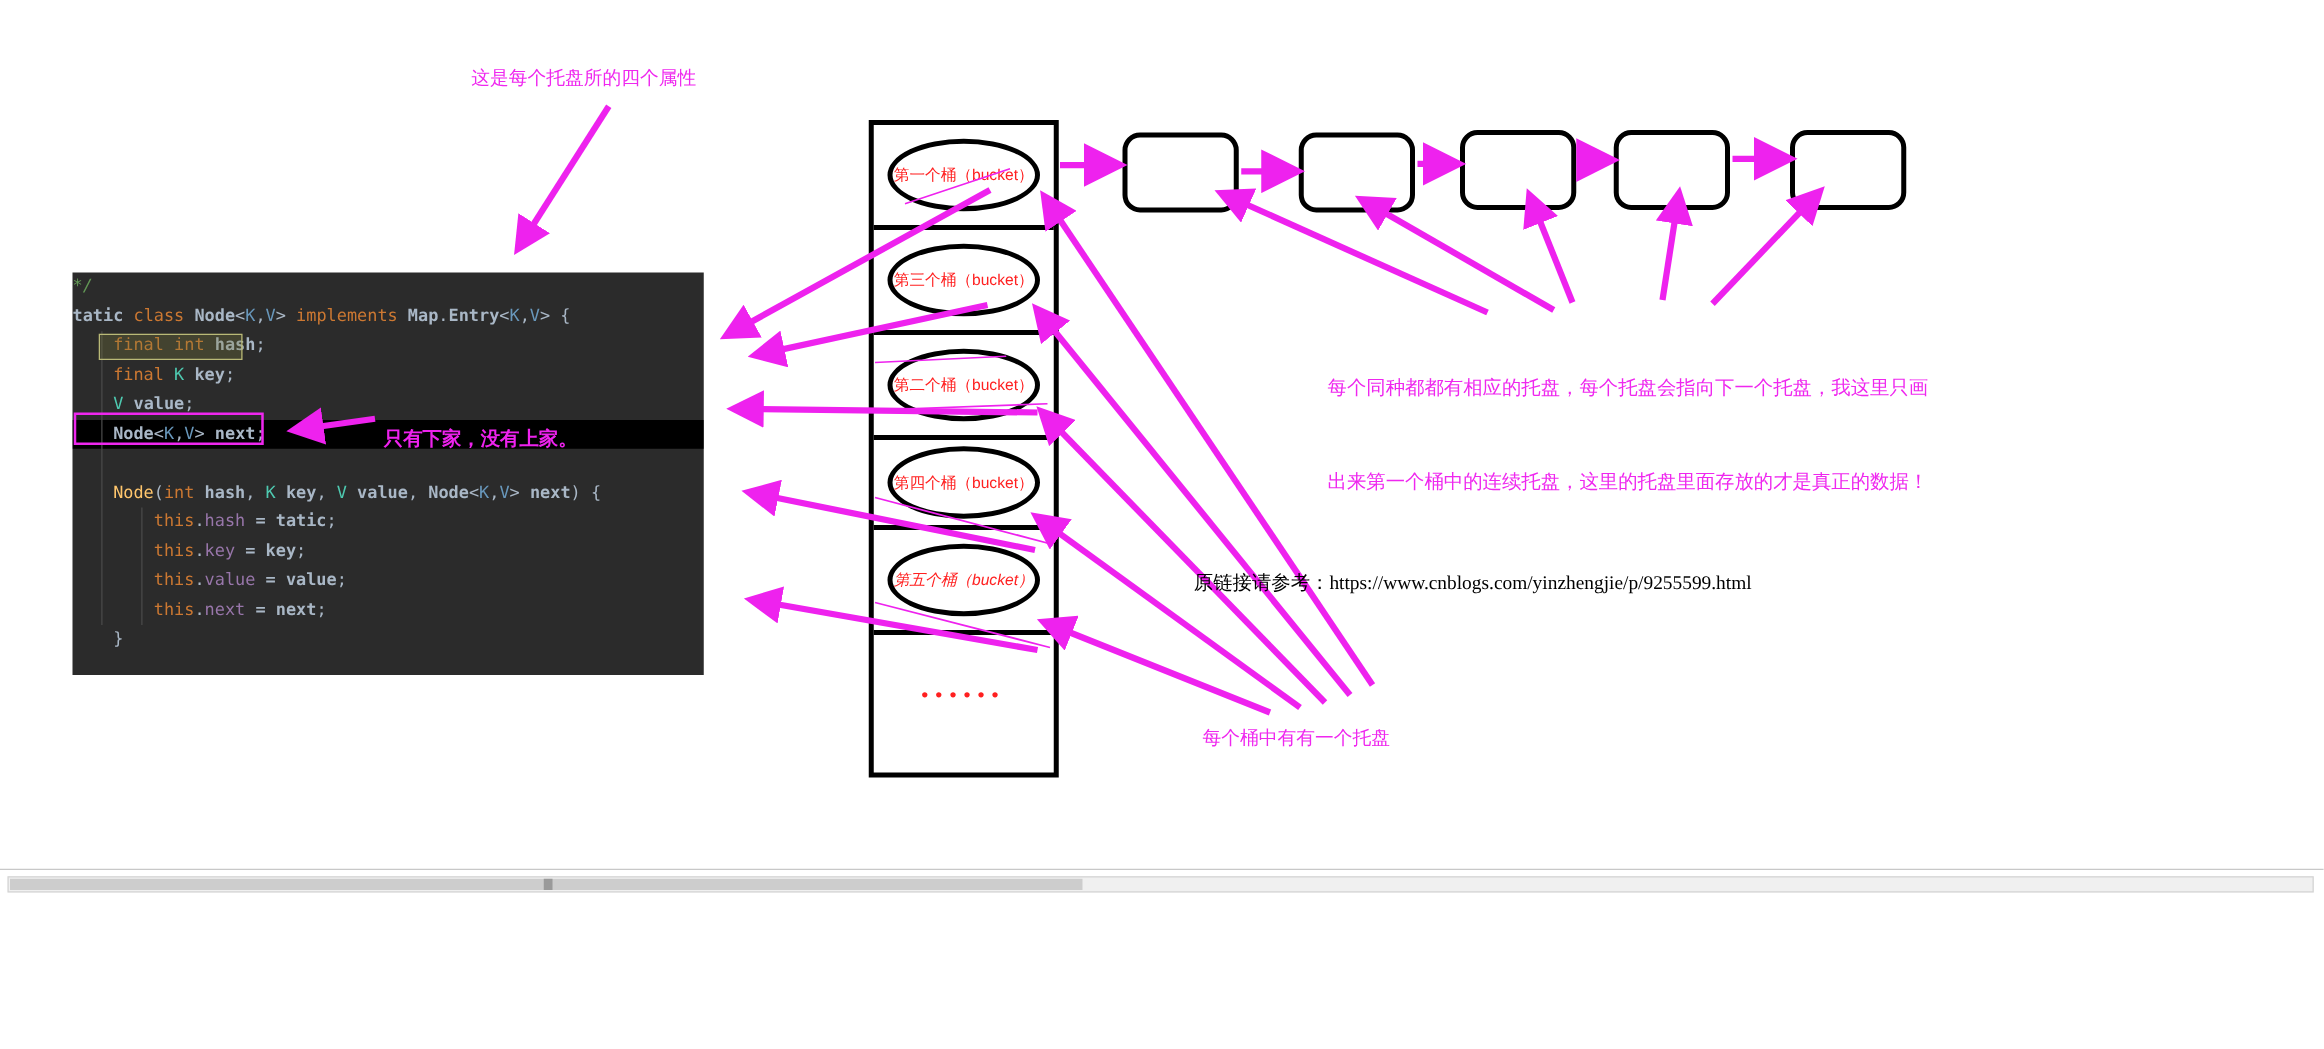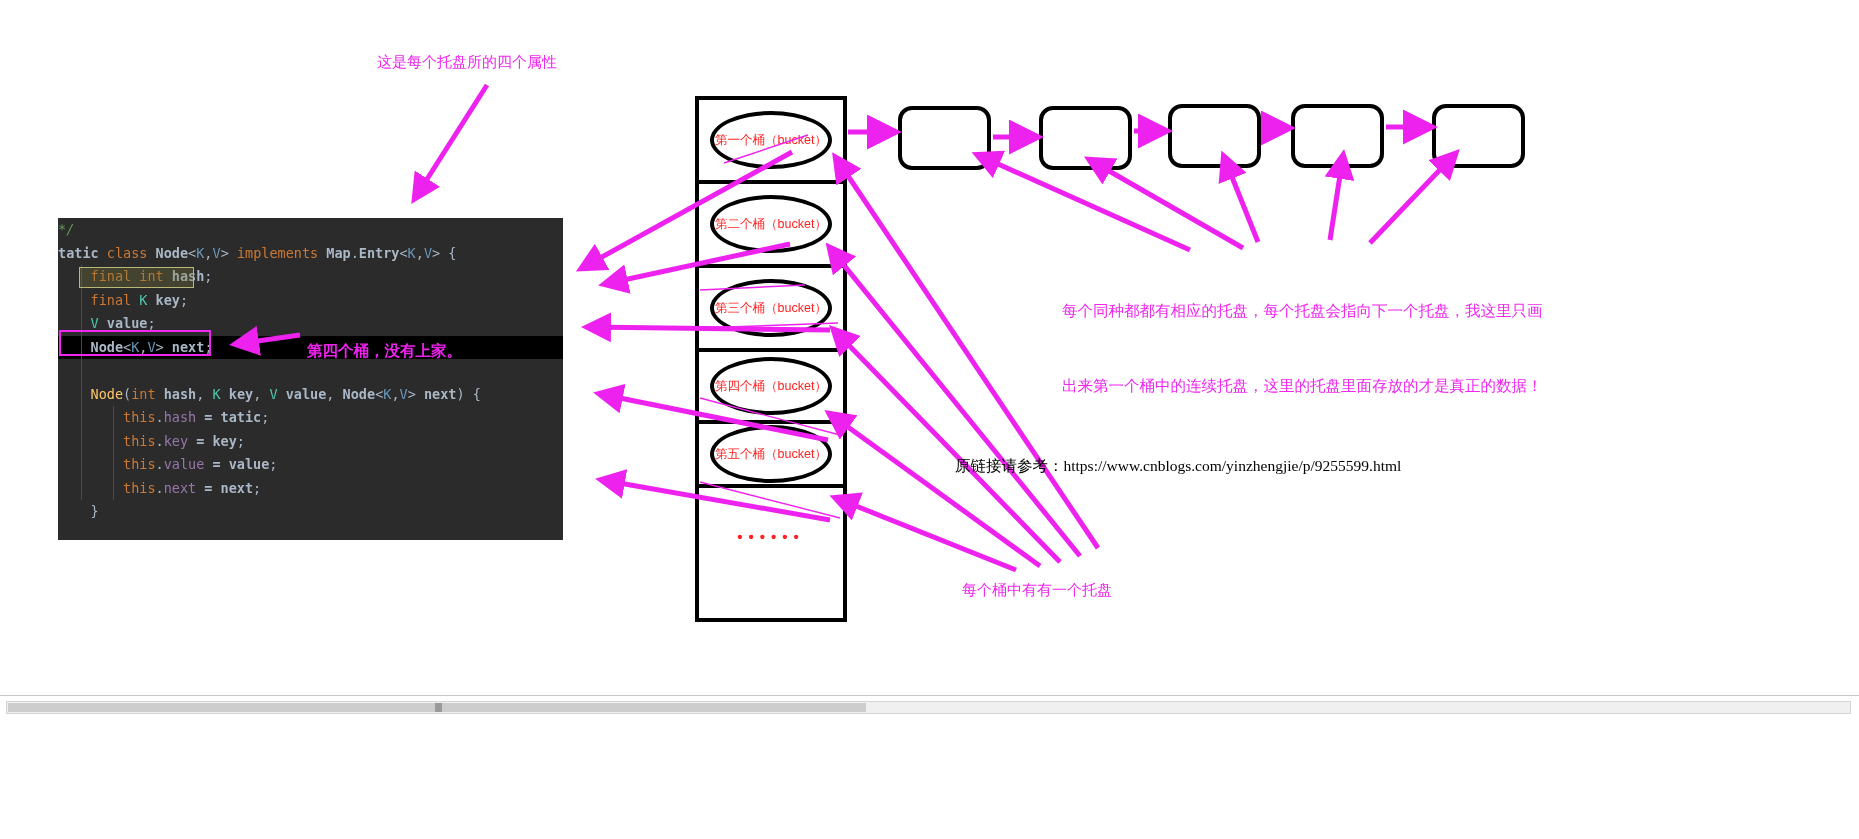--- a/index.html
+++ b/index.html
@@ -216,34 +216,34 @@
   </div>
 
   <div id="bucket-table">
     <div class="bucket-cell" style="height:84px;">
       <div class="ellipse">
         <span>第一个桶（bucket）</span>
       </div>
     </div>
     <div class="bucket-cell" style="height:84px;">
       <div class="ellipse">
+        <span>第三个桶（bucket）</span>
+      </div>
+    </div>
+    <div class="bucket-cell" style="height:84px;">
+      <div class="ellipse">
         <span>第二个桶（bucket）</span>
       </div>
     </div>
-    <div class="bucket-cell" style="height:84px;">
-      <div class="ellipse">
-        <span>第三个桶（bucket）</span>
-      </div>
-    </div>
     <div class="bucket-cell" style="height:72px;">
       <div class="ellipse">
         <span>第四个桶（bucket）</span>
       </div>
     </div>
-    <div class="bucket-cell" style="height:64px;">
+    <div class="bucket-cell" style="height:84px;font-style:italic;">
       <div class="ellipse">
         <span>第五个桶（bucket）</span>
       </div>
     </div>
     <div class="bucket-cell" style="height:95px; border-bottom:none;">
       <div class="dots">••••••</div>
     </div>
   </div>
 
   <div class="node-box" style="left:898px; top:106px;"></div>
@@ -349,21 +349,21 @@
     <g stroke="#ee22ee" stroke-width="1.4">
       <path d="M700,482 L840,518"></path>
     </g>
   </svg>
 
   <div class="anno" id="anno-right">
     <div>每个同种都都有相应的托盘，每个托盘会指向下一个托盘，我这里只画</div>
     <div>出来第一个桶中的连续托盘，这里的托盘里面存放的才是真正的数据！</div>
   </div>
 
-  <div class="anno" id="anno-next">第四个桶，没有上家。</div>
+  <div class="anno" id="anno-next">只有下家，没有上家。</div>
 
   <div class="anno" id="anno-bottom">每个桶中有有一个托盘</div>
 
   <div id="anno-url">原链接请参考：https://www.cnblogs.com/yinzhengjie/p/9255599.html</div>
 
   <div id="bottom-bar">
     <div id="scroll-track">
       <div id="scroll-thumb"></div>
       <div id="scroll-tick"></div>
     </div>

